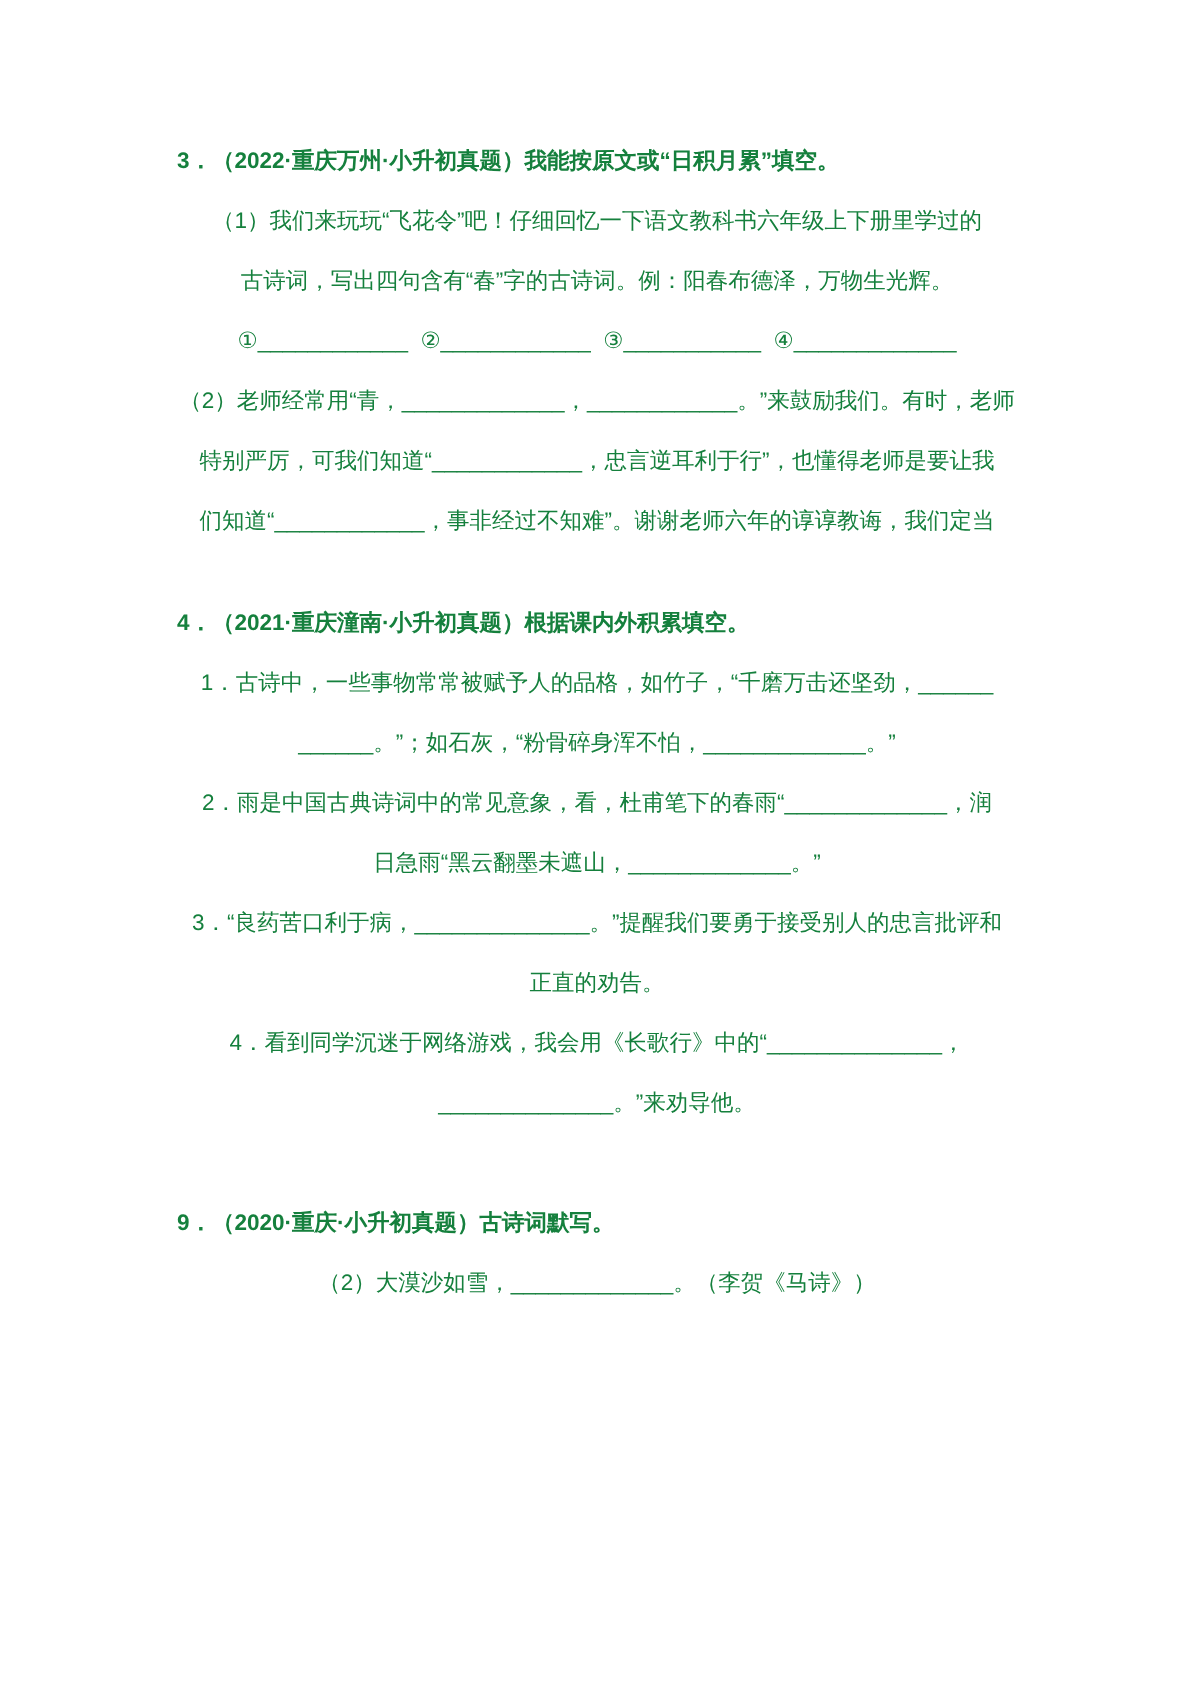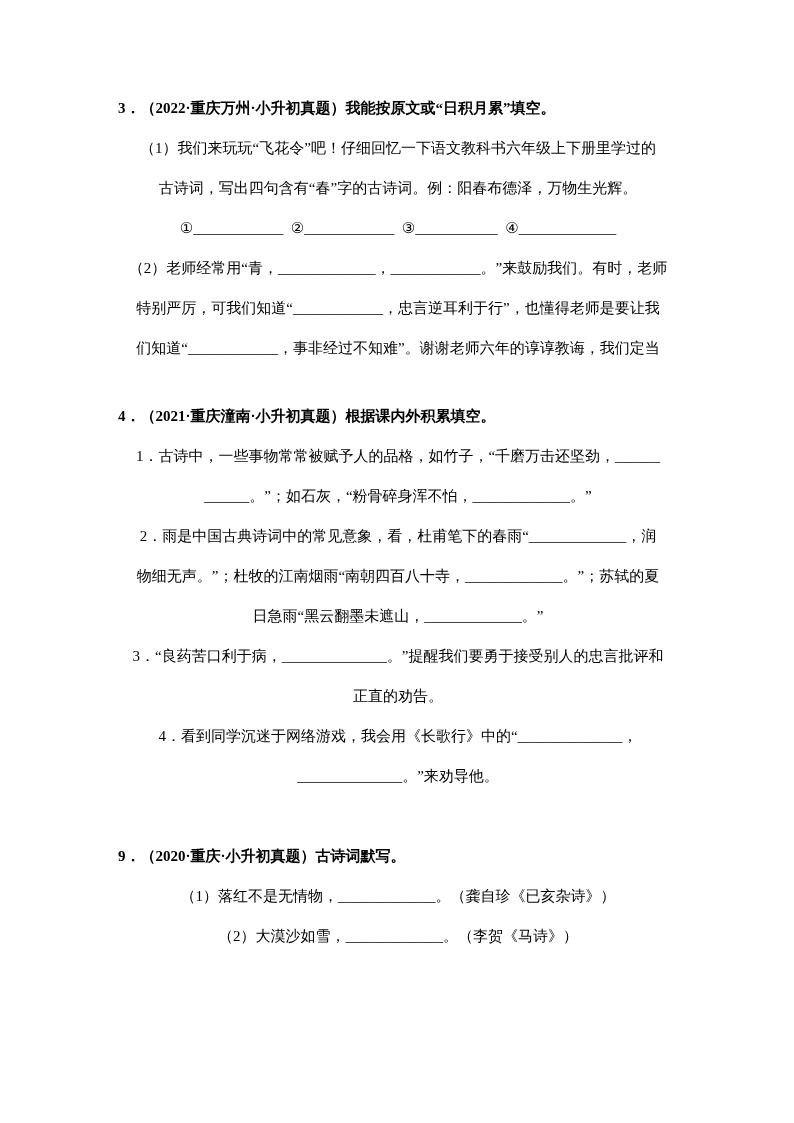--- a/index.html
+++ b/index.html
@@ -7,23 +7,23 @@
     padding: 0;
     background: #ffffff;
   }
   .page {
     position: relative;
     width: 794px;
     height: 1123px;
     background: #ffffff;
     box-sizing: border-box;
     padding: 88px 116px 0 118px;
-    font-family: Liberation Serif, serif;
+    font-family: Liberation Sans, sans-serif;
     font-size: 15px;
-    color: #000000;
+    color: #15803d;
     overflow: hidden;
   }
   .question { margin: 0; }
   .question.q4 { margin-top: 28px; }
   .question.q5 { margin-top: 40px; }
   .heading {
     margin: 0;
     font-weight: bold;
     line-height: 40px;
     white-space: pre-wrap;
@@ -48,27 +48,25 @@
     <p class="line">（2）老师经常用“青，_____________，____________。”来鼓励我们。有时，老师</p>
     <p class="line">特别严厉，可我们知道“____________，忠言逆耳利于行”，也懂得老师是要让我</p>
     <p class="line">们知道“____________，事非经过不知难”。谢谢老师六年的谆谆教诲，我们定当</p>
   </section>
 
   <section class="question q4">
     <p class="heading">4．（2021·重庆潼南·小升初真题）根据课内外积累填空。</p>
     <p class="line">1．古诗中，一些事物常常被赋予人的品格，如竹子，“千磨万击还坚劲，______</p>
     <p class="line">______。”；如石灰，“粉骨碎身浑不怕，_____________。”</p>
     <p class="line">2．雨是中国古典诗词中的常见意象，看，杜甫笔下的春雨“_____________，润</p>
-    <p class="line">物细无声。”；杜牧的江南烟雨“南朝四百八十寺，_____________。”；苏轼的夏</p>
     <p class="line">日急雨“黑云翻墨未遮山，_____________。”</p>
     <p class="line">3．“良药苦口利于病，______________。”提醒我们要勇于接受别人的忠言批评和</p>
     <p class="line">正直的劝告。</p>
     <p class="line">4．看到同学沉迷于网络游戏，我会用《长歌行》中的“______________，</p>
     <p class="line">______________。”来劝导他。</p>
   </section>
 
   <section class="question q5">
     <p class="heading">9．（2020·重庆·小升初真题）古诗词默写。</p>
-    <p class="line">（1）落红不是无情物，_____________。（龚自珍《已亥杂诗》）</p>
     <p class="line">（2）大漠沙如雪，_____________。（李贺《马诗》）</p>
   </section>
 
 </div>
 
 </body></html>

